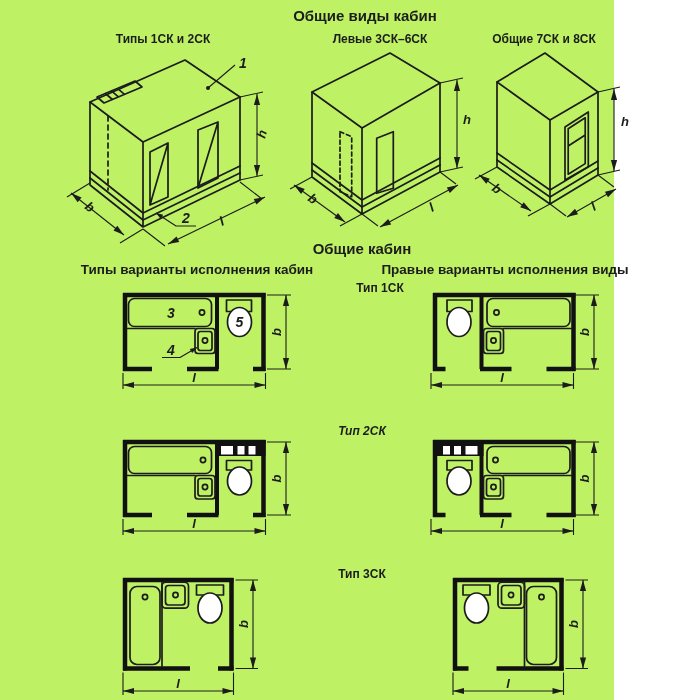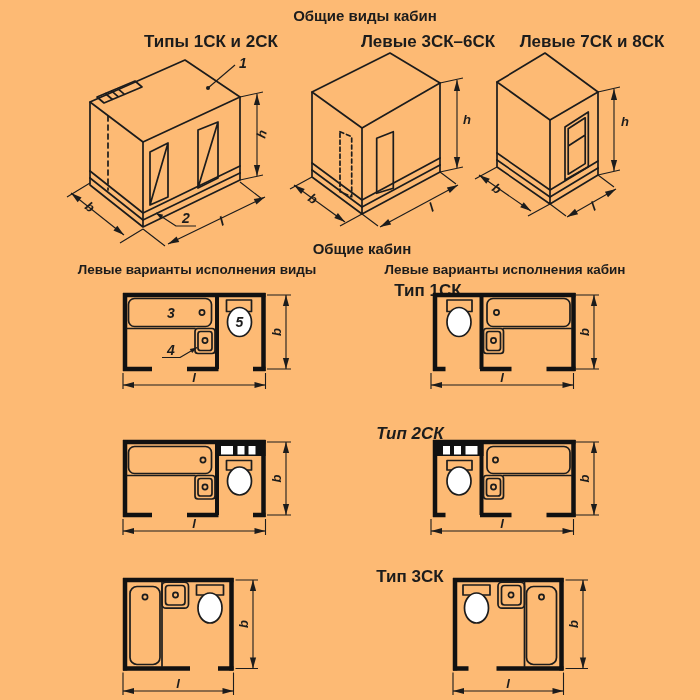--- a/index.html
+++ b/index.html
@@ -1,21 +1,21 @@
 <!DOCTYPE html>
 <html><head>
 <meta charset="utf-8">
 <style>
   html,body{margin:0;padding:0;}
   body{width:700px;height:700px;background:#ffffff;position:relative;overflow:hidden;
        font-family:"Liberation Sans",sans-serif;color:#1c1c1c;}
-  .canvas{position:absolute;left:0;top:0;width:700px;height:700px;background:#fdba74;}
+  .canvas{position:absolute;left:0;top:0;width:614px;height:700px;background:#bef264;}
   .lbl{position:absolute;transform:translateX(-50%);white-space:nowrap;font-weight:700;color:#1c1c1c;}
   .t15{font-size:15px;}
-  .t14{font-size:17px;margin-left:48px;}
+  .t14{font-size:12px;}
   .t13{font-size:13.5px;}
   svg.draw{position:absolute;overflow:visible;}
   .stroke{stroke:#1c1c1c;fill:none;stroke-width:1.7;stroke-linejoin:round;stroke-linecap:round;}
   .thin{stroke:#1c1c1c;fill:none;stroke-width:1.1;stroke-linejoin:round;stroke-linecap:butt;}
   .wall{stroke:#111;fill:none;stroke-width:4.5;stroke-linecap:butt;}
   .part{stroke:#111;fill:none;stroke-width:4;stroke-linecap:butt;}
   .dimtxt{font-family:"Liberation Sans",sans-serif;font-style:italic;font-weight:700;font-size:13px;fill:#1c1c1c;}
   .numtxt{font-family:"Liberation Sans",sans-serif;font-style:italic;font-weight:700;font-size:14px;fill:#1c1c1c;}
 </style>
 </head>
@@ -30,24 +30,24 @@
       </marker>
       <marker id="ldrarr" markerWidth="8" markerHeight="6" refX="7.5" refY="3" orient="auto-start-reverse" markerUnits="userSpaceOnUse">
         <path d="M7.5,3 L0.5,0.6 L0.5,5.4 Z" fill="#1c1c1c"></path>
       </marker>
     </defs>
   </svg>
 
   <div class="lbl t15" style="left:365px;top:7px;">Общие виды кабин</div>
   <div class="lbl t14" style="left:163px;top:32px;">Типы 1СК и 2СК</div>
   <div class="lbl t14" style="left:380px;top:32px;">Левые 3СК–6СК</div>
-  <div class="lbl t14" style="left:544px;top:32px;">Левые 7СК и 8СК</div>
+  <div class="lbl t14" style="left:544px;top:32px;">Общие 7СК и 8СК</div>
   <div class="lbl t15" style="left:362px;top:240px;">Общие кабин</div>
-  <div class="lbl t13" style="left:197px;top:262px;">Левые варианты исполнения виды</div>
-  <div class="lbl t13" style="left:505px;top:262px;">Левые варианты исполнения кабин</div>
+  <div class="lbl t13" style="left:197px;top:262px;">Типы варианты исполнения кабин</div>
+  <div class="lbl t13" style="left:505px;top:262px;">Правые варианты исполнения виды</div>
   <div class="lbl t14" style="left:380px;top:281px;">Тип 1СК</div>
   <div class="lbl t14" style="left:362px;top:424px;font-style:italic;">Тип 2СК</div>
   <div class="lbl t14" style="left:362px;top:567px;">Тип 3СК</div>
 
   <svg class="draw" style="left:55px;top:50px;" width="220" height="200" viewBox="0 0 220 200">
     <g class="stroke">
       <path d="M130,10 L35,52 L88,92 L185,47 Z"></path>
       <path d="M35,52 V128 M88,92 V170 M185,47 V123"></path>
       <path d="M35,128 L88,170 L185,123"></path>
       <path d="M35,121 L88,163 L185,116"></path>

